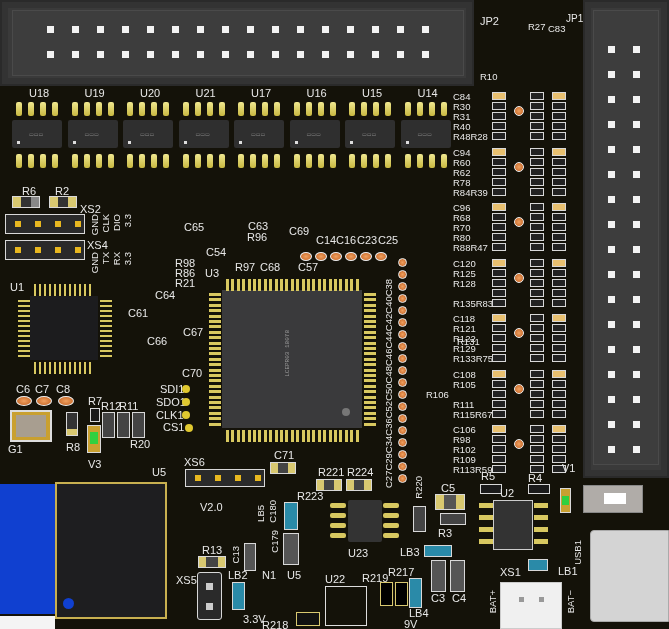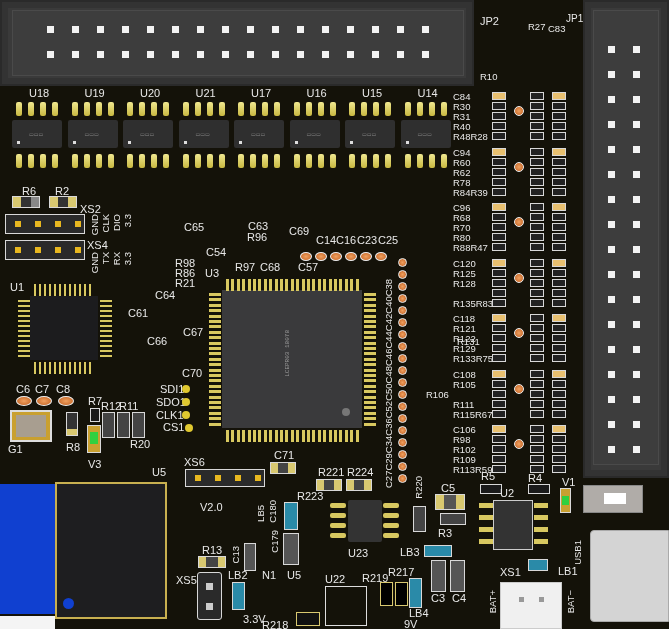--- a/index.html
+++ b/index.html
@@ -756,21 +756,21 @@
   <div id="u2-leads">
       <div class="qfp-lead-h" style="width: 14px; height: 5px; left: 479px; top: 503px;"></div>
       <div class="qfp-lead-h" style="width: 14px; height: 5px; left: 534px; top: 503px;"></div>
       <div class="qfp-lead-h" style="width: 14px; height: 5px; left: 479px; top: 515px;"></div>
       <div class="qfp-lead-h" style="width: 14px; height: 5px; left: 534px; top: 515px;"></div>
       <div class="qfp-lead-h" style="width: 14px; height: 5px; left: 479px; top: 527px;"></div>
       <div class="qfp-lead-h" style="width: 14px; height: 5px; left: 534px; top: 527px;"></div>
       <div class="qfp-lead-h" style="width: 14px; height: 5px; left: 479px; top: 539px;"></div>
       <div class="qfp-lead-h" style="width: 14px; height: 5px; left: 534px; top: 539px;"></div>
     </div>
-  <div class="lbl" style="left:562px;top:477px;">V1</div>
+  <div class="lbl" style="left:562px;top:463px;">V1</div>
   <div class="smd" style="left:560px;top:488px;width:11px;height:25px;background:#c9a030;">
       <div style="position:absolute;left:1px;top:7px;width:7px;height:9px;background:#30d040;"></div>
     </div>
   <div style="position:absolute;left:583px;top:485px;width:60px;height:28px;background:#b0aca8;border:1px solid #888;">
       <div style="position:absolute;left:20px;top:7px;width:22px;height:11px;background:#fff;"></div>
     </div>
   <div class="lbl small vert" style="left:573px;top:540px;">USB1</div>
   <div style="position:absolute;left:590px;top:530px;width:79px;height:92px;background:#d4d4d4;border:1px solid #aaa;border-radius:4px 0 0 4px;"></div>
   <div class="smd" style="left:528px;top:559px;width:20px;height:12px;background:#2a8aa8;"></div>
   <div class="lbl" style="left:558px;top:566px;">LB1</div>

